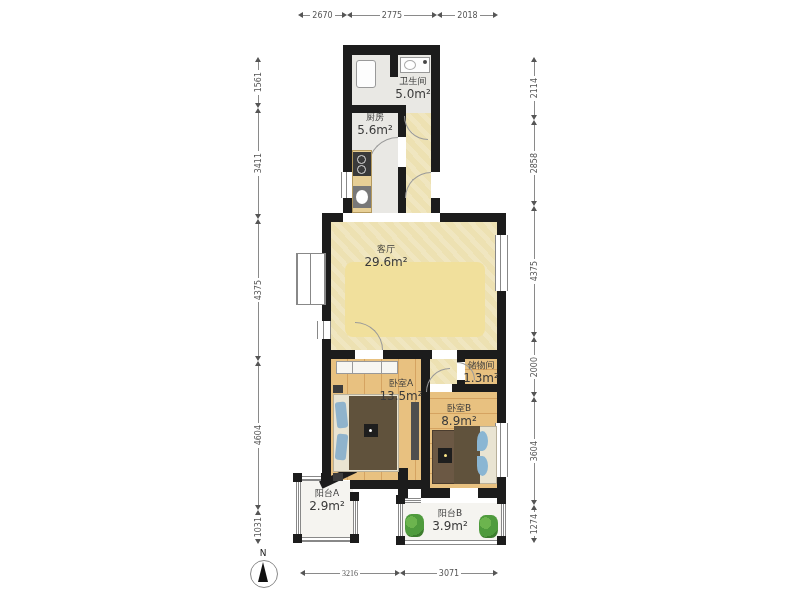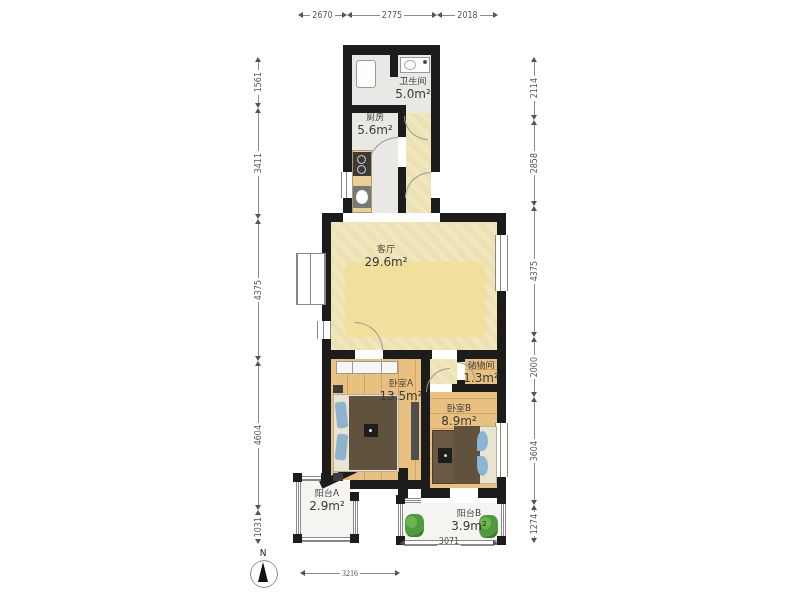--- a/index.html
+++ b/index.html
@@ -167,21 +167,21 @@
     <span class="ar">1.3m²</span>
   </div>
   <div class="rlabel" style="left:431px;top:403px;">
     <span class="nm">卧室B</span>
     <span class="ar">8.9m²</span>
   </div>
   <div class="rlabel" style="left:299px;top:488px;">
     <span class="nm">阳台A</span>
     <span class="ar">2.9m²</span>
   </div>
-  <div class="rlabel" style="left:441px;top:508px;">
+  <div class="rlabel" style="left:422px;top:508px;">
     <span class="nm">阳台B</span>
     <span class="ar">3.9m²</span>
   </div>
 
   <div class="dim-h" style="left:298px;top:10px;width:49px;">
     <span class="ah-l"></span>
       <span class="dl-h"></span>
     <span class="lab">2670</span>
     <span class="dl-h"></span>
       <span class="ah-r"></span>
@@ -201,21 +201,21 @@
       <span class="ah-r"></span>
   </div>
 
   <div class="dim-h" style="left:300px;top:568px;width:100px;font-family:Liberation Serif, serif;">
     <span class="ah-l"></span>
       <span class="dl-h"></span>
     <span class="lab">3216</span>
     <span class="dl-h"></span>
       <span class="ah-r"></span>
   </div>
-  <div class="dim-h" style="left:400px;top:536px;width:98px;align-items:flex-end;">
+  <div class="dim-h" style="left:400px;top:568px;width:98px;">
     <span class="ah-l"></span>
       <span class="dl-h"></span>
     <span class="lab">3071</span>
     <span class="dl-h"></span>
       <span class="ah-r"></span>
   </div>
 
   <div class="dim-v" style="left:252px;top:57px;height:51px;">
     <span class="av-u"></span>
       <span class="dl-v"></span>

